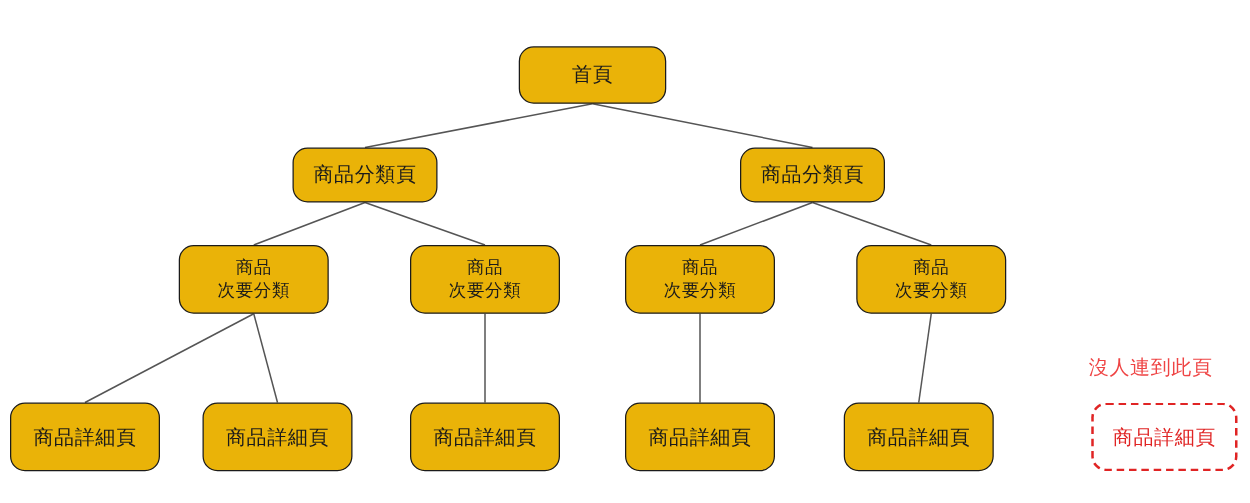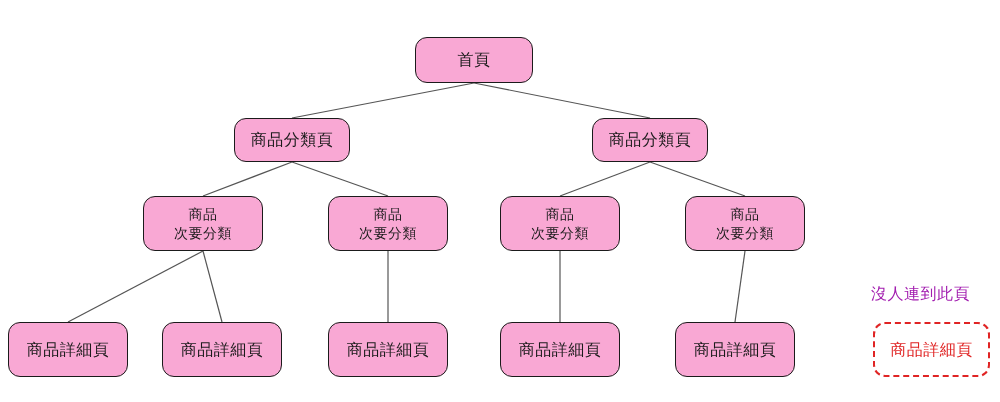--- a/index.html
+++ b/index.html
@@ -26,21 +26,21 @@
     top: 0;
     width: 1000px;
     height: 402px;
     pointer-events: none;
   }
   .node {
     position: absolute;
     box-sizing: border-box;
     border: 1.6px solid #1b1b1b;
     border-radius: 12px;
-    background: #f9a8d4;
+    background: #eab308;
     display: flex;
     align-items: center;
     justify-content: center;
     text-align: center;
     color: #1b1b1b;
     font-size: 16px;
     line-height: 1.35;
     letter-spacing: 0.5px;
     white-space: pre-line;
   }
@@ -48,21 +48,21 @@
     font-size: 14px;
     line-height: 1.3;
   }
   .node-orphan {
     border: 2px dashed #e02424;
     color: #e02424;
     background: #ffffff;
   }
   .annotation-text {
     position: absolute;
-    color: #a21caf;
+    color: #ef4444;
     font-size: 16px;
     letter-spacing: 0.5px;
     white-space: nowrap;
   }
 </style>
 </head>
 <body>
 
 <div id="sitemap-canvas">
   <svg class="edge-layer" id="edge-layer" viewBox="0 0 1000 402" width="1000" height="402" xmlns="http://www.w3.org/2000/svg">

